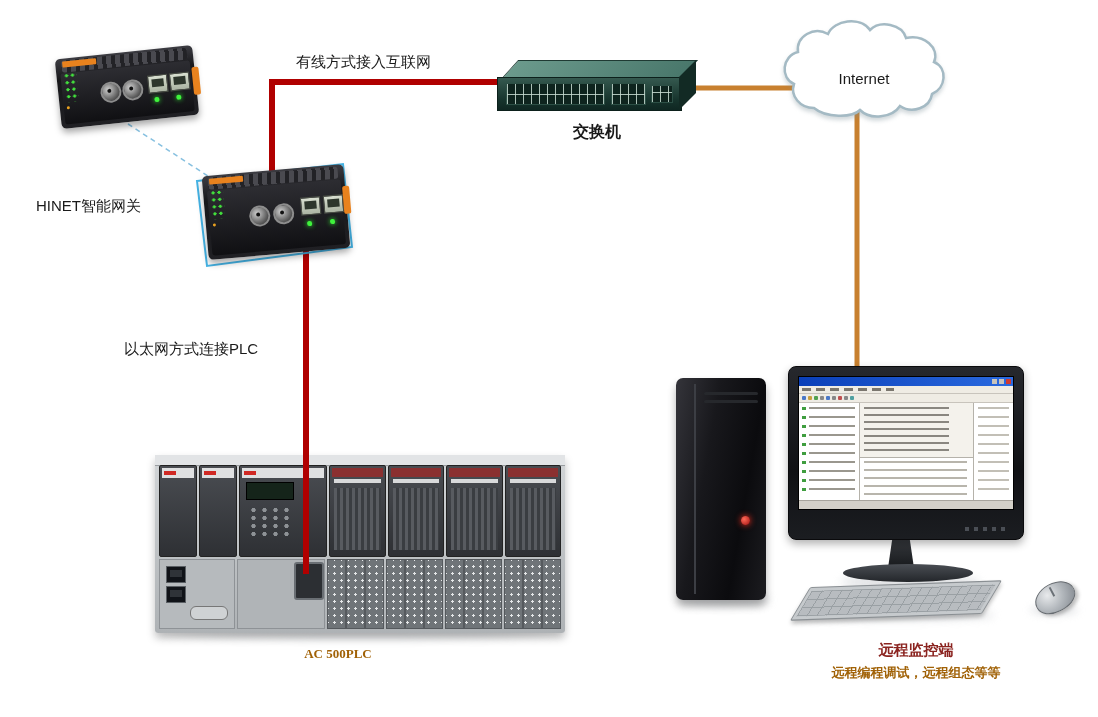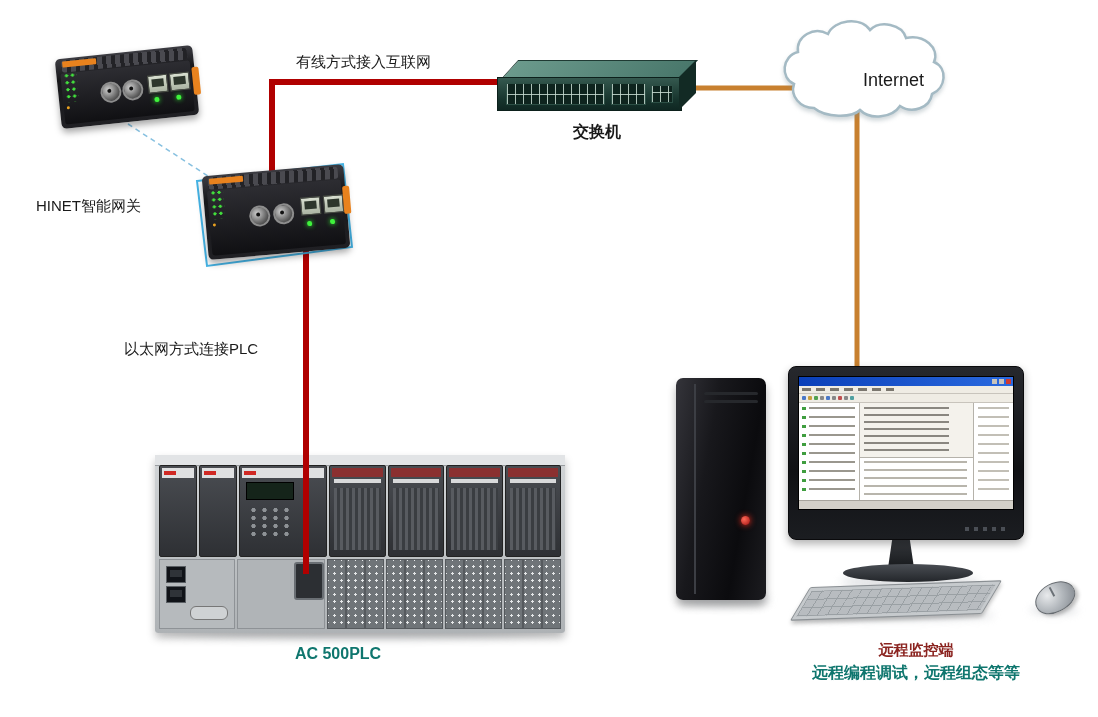--- a/index.html
+++ b/index.html
@@ -9,31 +9,31 @@
   
   .wires,.cloudsvg{position:absolute;left:0;top:0;pointer-events:none;}
   .wires{z-index:1;}
   .cloudsvg{z-index:2;}
 
   
   .lbl{position:absolute;z-index:3;color:#1a1a1a;white-space:nowrap;}
   .lbl-gateway{left:36px;top:197px;font-size:15px;}
   .lbl-wired{left:286px;top:53px;font-size:15px;margin-left:10px;}
   .lbl-switch{left:497px;top:122px;width:200px;text-align:center;font-size:16px;font-weight:bold;}
-  .lbl-internet{left:804px;top:70px;width:120px;text-align:right;font-size:18px;}
+  .lbl-internet{left:804px;top:70px;width:120px;text-align:center;font-size:15px;}
   .lbl-ethernet{left:124px;top:340px;font-size:15px;text-align:right;}
   .callout{position:absolute;z-index:3;left:425px;top:198px;width:290px;text-align:center;
            font-size:18px;font-weight:bold;line-height:27px;}
   .callout .teal{color:#0e8383;}
   .callout .red{color:#e02424;}
   .caption{position:absolute;z-index:3;text-align:center;line-height:23px;}
   .cap-field{left:238px;top:642px;width:200px;}
   .cap-remote{left:766px;top:638px;width:300px;}
   .cap-title{font-size:15px;font-weight:bold;color:#8b2420;}
-  .cap-sub{font-size:16px;font-weight:bold;color:#0f766e;}
+  .cap-sub{font-size:13px;font-weight:bold;color:#a16207;font-family:Liberation Serif, serif;}
 
   
   .gw{position:absolute;z-index:2;}
   .gw1{left:58px;top:52px;width:138px;height:70px;transform:rotate(-6deg);}
   .gw2{left:205px;top:170px;width:142px;height:84px;transform:rotate(-5deg);}
   .gw .body{position:absolute;inset:0;background:linear-gradient(180deg,#3c3c42,#17171a 30%,#202024);
             border-radius:5px;box-shadow:0 4px 7px rgba(0,0,0,.35);}
   .gw .ridges{position:absolute;left:4%;right:4%;top:2px;height:12px;border-radius:3px;
               background:repeating-linear-gradient(90deg,#4a4a50 0 5px,#222226 5px 9px);}
   .gw .face{position:absolute;left:3%;right:3%;top:15px;bottom:4px;border-radius:3px;

